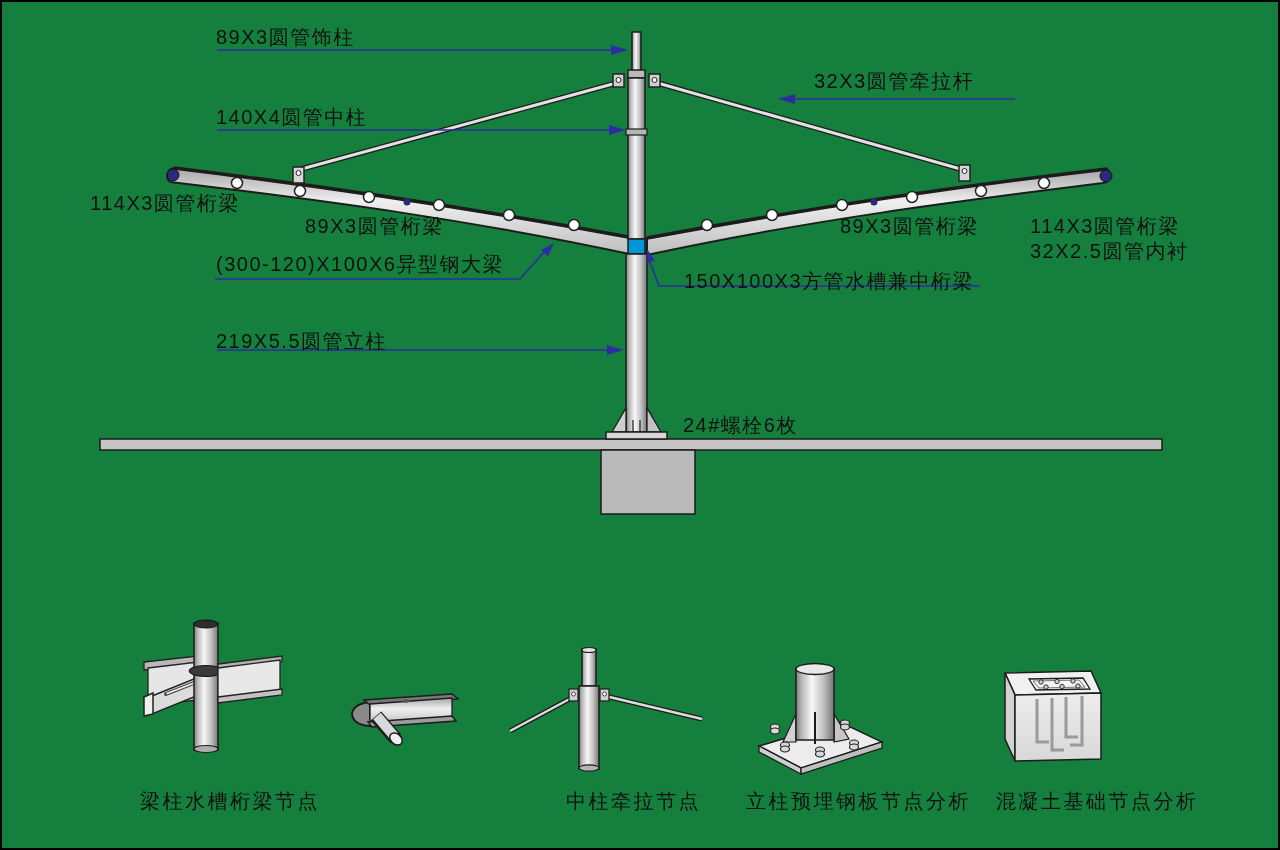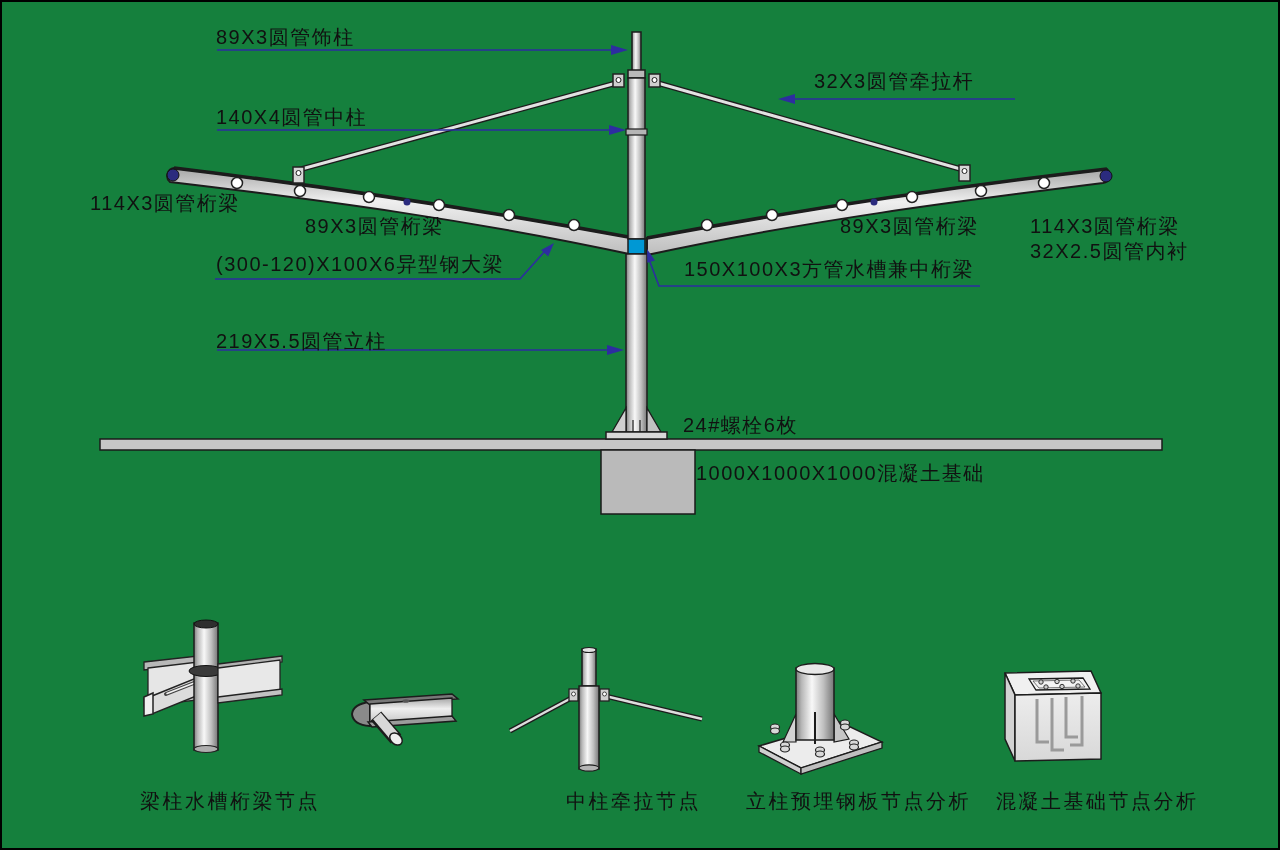--- a/index.html
+++ b/index.html
@@ -250,24 +250,23 @@
 
   <div class="lbl" style="left:214px;top:24px">89X3圆管饰柱</div>
   <div class="lbl" style="left:214px;top:104px">140X4圆管中柱</div>
   <div class="lbl" style="left:812px;top:68px">32X3圆管牵拉杆</div>
   <div class="lbl" style="left:88px;top:190px">114X3圆管桁梁</div>
   <div class="lbl" style="left:303px;top:213px">89X3圆管桁梁</div>
   <div class="lbl" style="left:214px;top:251px">(300-120)X100X6异型钢大梁</div>
   <div class="lbl" style="left:838px;top:213px">89X3圆管桁梁</div>
   <div class="lbl" style="left:1028px;top:213px">114X3圆管桁梁</div>
   <div class="lbl" style="left:1028px;top:238px">32X2.5圆管内衬</div>
-  <div class="lbl" style="left:682px;top:256px">150X100X3方管水槽兼中桁梁</div>
+  <div class="lbl" style="left:682px;top:268px">150X100X3方管水槽兼中桁梁</div>
   <div class="lbl" style="left:214px;top:328px">219X5.5圆管立柱</div>
   <div class="lbl" style="left:681px;top:412px">24#螺栓6枚</div>
-  <div class="lbl" style="left:694px;top:460px">1000X1000X1000混凝土基础</div>
 
 
   <div class="detail-lbl" style="left:110px;top:786px">梁柱水槽桁梁节点</div>
   <div class="detail-lbl" style="left:536px;top:786px">中柱牵拉节点</div>
   <div class="detail-lbl" style="left:716px;top:786px">立柱预埋钢板节点分析</div>
   <div class="detail-lbl" style="left:966px;top:786px">混凝土基础节点分析</div>
 
 </div>
 
 </body></html>

